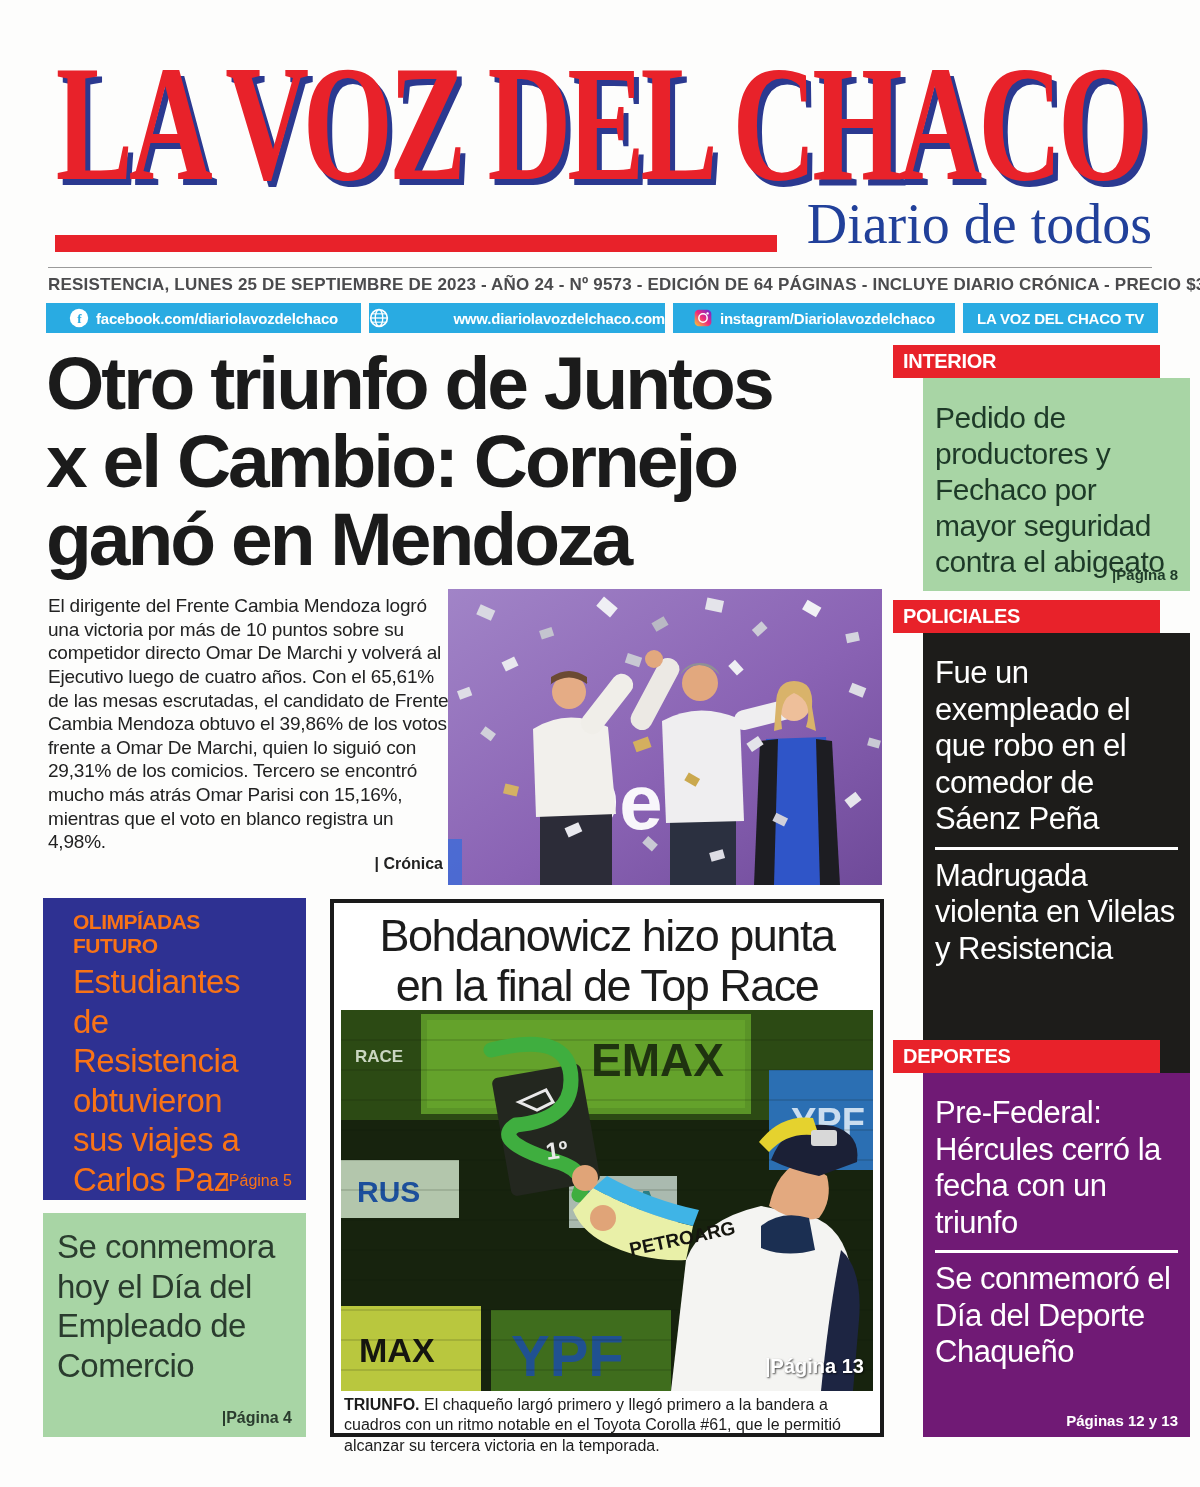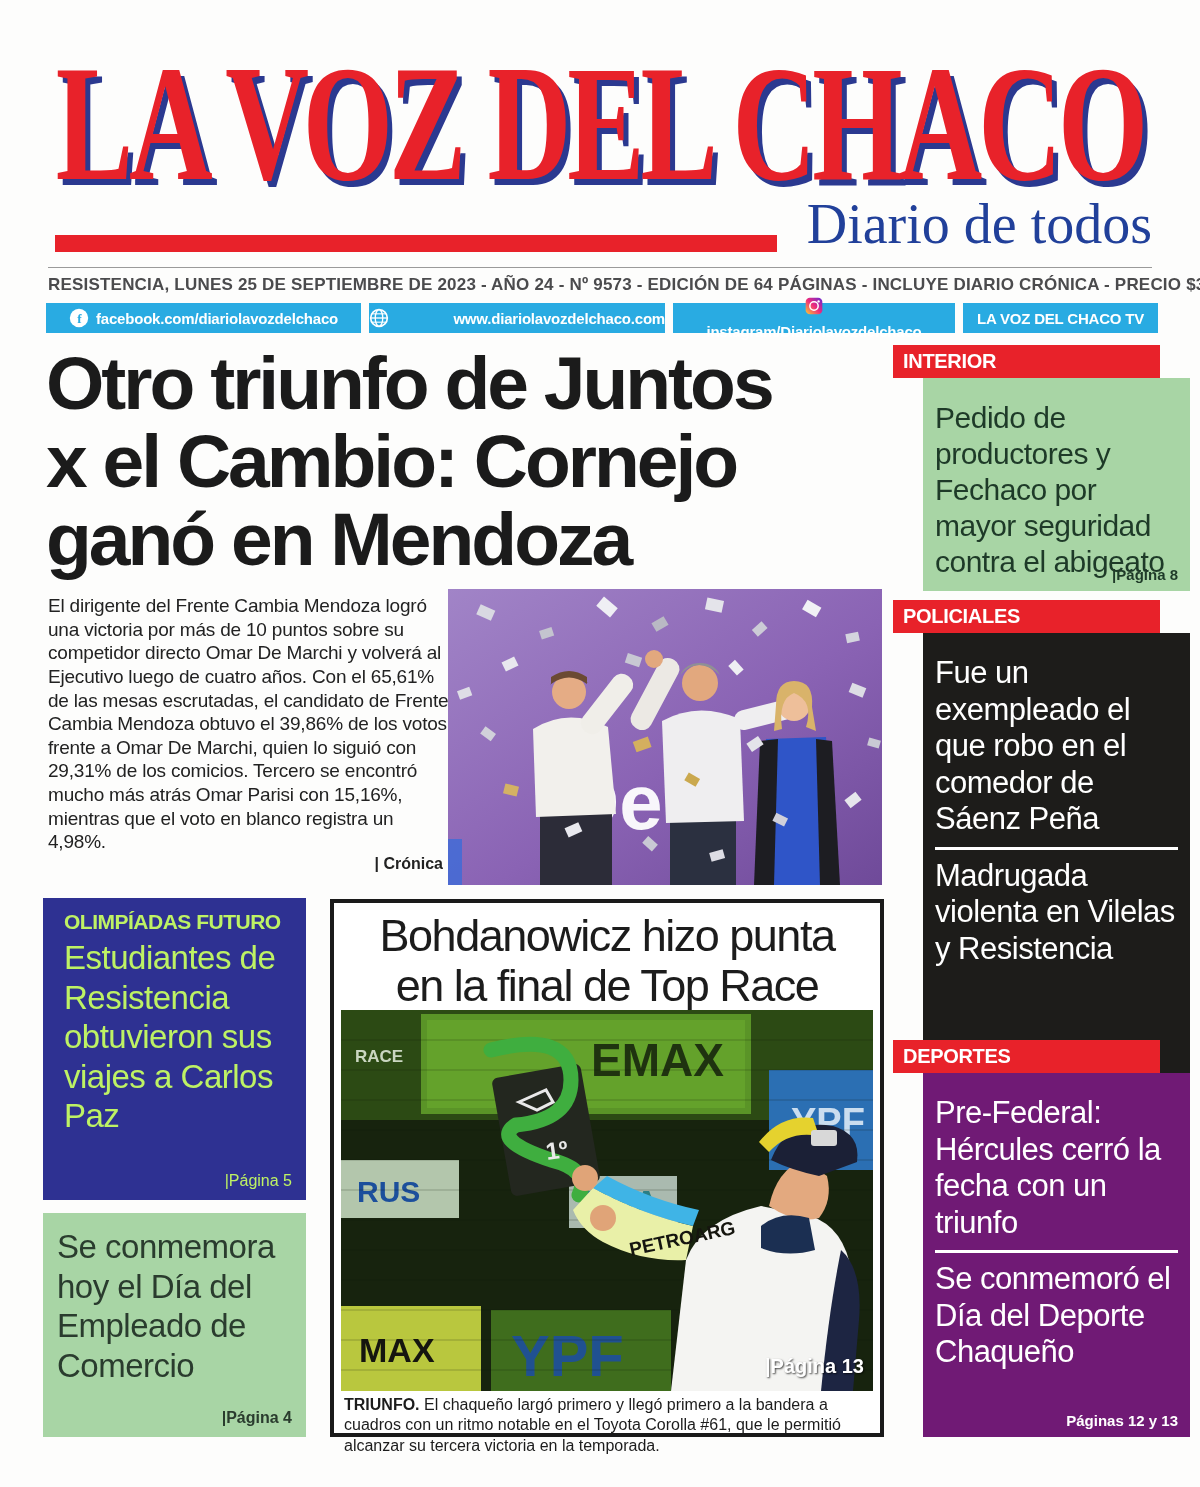--- a/index.html
+++ b/index.html
@@ -57,21 +57,21 @@
   .sec-box{ position:absolute; left:923px; width:267px; padding:22px 12px; }
   .sec-box .hl{ font-size:30px; line-height:1.2; letter-spacing:-.5px; }
   .sec-box .pg{ position:absolute; right:12px; bottom:8px; font-weight:bold; font-size:15px; }
   .box-interior{ top:378px; height:213px; background:#a8d5a5; color:#1e3a28; }
   .box-policiales{ top:633px; height:468px; background:#1d1c1a; color:#fff; }
   .box-deportes{ top:1073px; height:364px; background:#701a75; color:#fff; }
   .box-divider{ border-top:3px solid #fff; margin:9px 0 8px 0; }
   
   .box-olimpiadas{
     position:absolute; left:43px; top:898px; width:263px; height:302px;
-    background:#2e3192; color:#bef264; padding:12px 21px;
+    background:#2e3192; color:#f97316; padding:12px 30px;
   }
   .box-olimpiadas .sec-label{ font-weight:bold; font-size:21px; letter-spacing:-.5px; }
   .box-olimpiadas .hl{ font-size:33px; line-height:1.2; letter-spacing:-.5px; margin-top:4px; }
   .box-olimpiadas .pg{ position:absolute; right:14px; bottom:10px; font-weight:normal; font-size:16px; }
   .box-comercio{
     position:absolute; left:43px; top:1213px; width:263px; height:224px;
     background:#a8d5a5; color:#2a3c2e; padding:14px;
   }
   .box-comercio .hl{ font-size:33px; line-height:1.2; letter-spacing:-.5px; }
   .box-comercio .pg{ position:absolute; right:14px; bottom:10px; font-weight:bold; font-size:16px; }
@@ -117,21 +117,21 @@
   <div class="social-seg" style="left:369px; width:296px;justify-content:space-between;">
     <svg width="20" height="20" viewBox="0 0 24 24">
       <circle cx="12" cy="12" r="10" fill="none" stroke="#ffffff" stroke-width="2"></circle>
       <ellipse cx="12" cy="12" rx="4.5" ry="10" fill="none" stroke="#ffffff" stroke-width="1.6"></ellipse>
       <line x1="2" y1="12" x2="22" y2="12" stroke="#ffffff" stroke-width="1.6"></line>
       <line x1="3.5" y1="7" x2="20.5" y2="7" stroke="#ffffff" stroke-width="1.3"></line>
       <line x1="3.5" y1="17" x2="20.5" y2="17" stroke="#ffffff" stroke-width="1.3"></line>
     </svg>
     <span>www.diariolavozdelchaco.com</span>
   </div>
-  <div class="social-seg" style="left:673px; width:282px;flex-direction:column;">
+  <div class="social-seg" style="left:673px; width:282px;">
     <svg width="20" height="20" viewBox="0 0 24 24">
       <defs>
         <linearGradient id="iggrad" x1="0" y1="1" x2="1" y2="0">
           <stop offset="0" stop-color="#f9ce34"></stop>
             <stop offset="0.5" stop-color="#ee2a7b"></stop>
             <stop offset="1" stop-color="#6228d7"></stop>
         </linearGradient>
       </defs>
       <rect x="2" y="2" width="20" height="20" rx="5" fill="url(#iggrad)"></rect>
       <circle cx="12" cy="12" r="5" fill="none" stroke="#ffffff" stroke-width="1.8"></circle>

